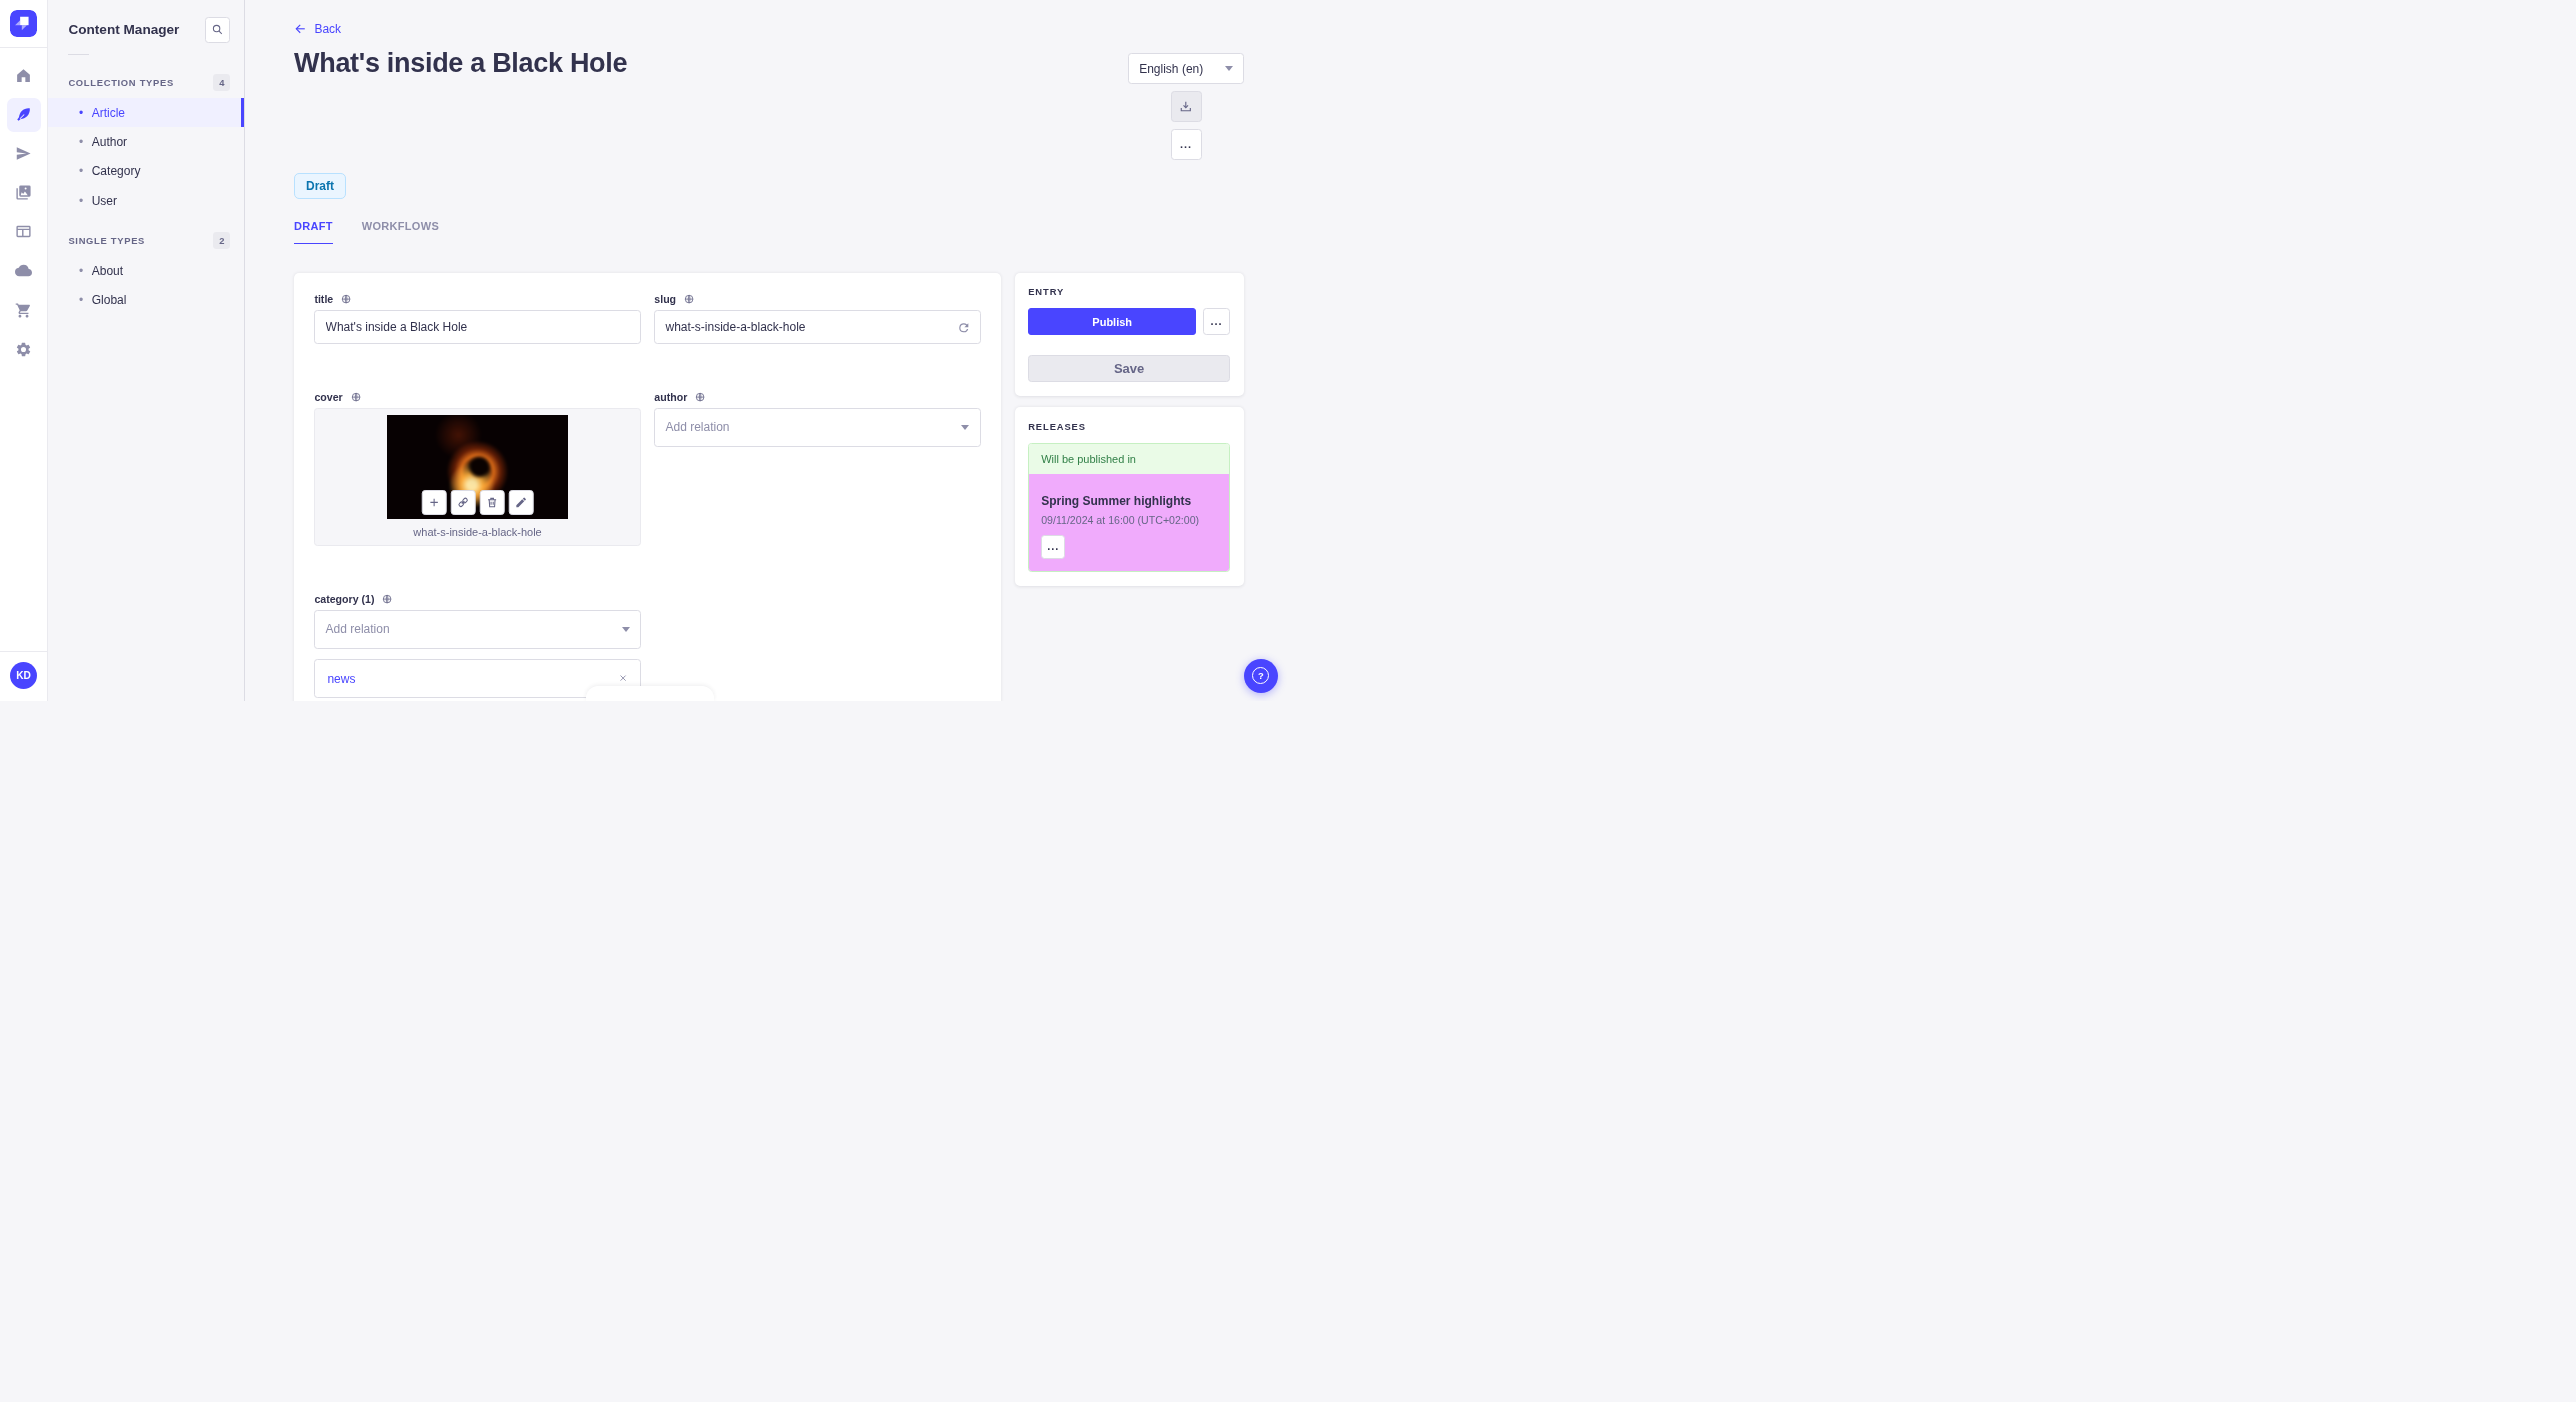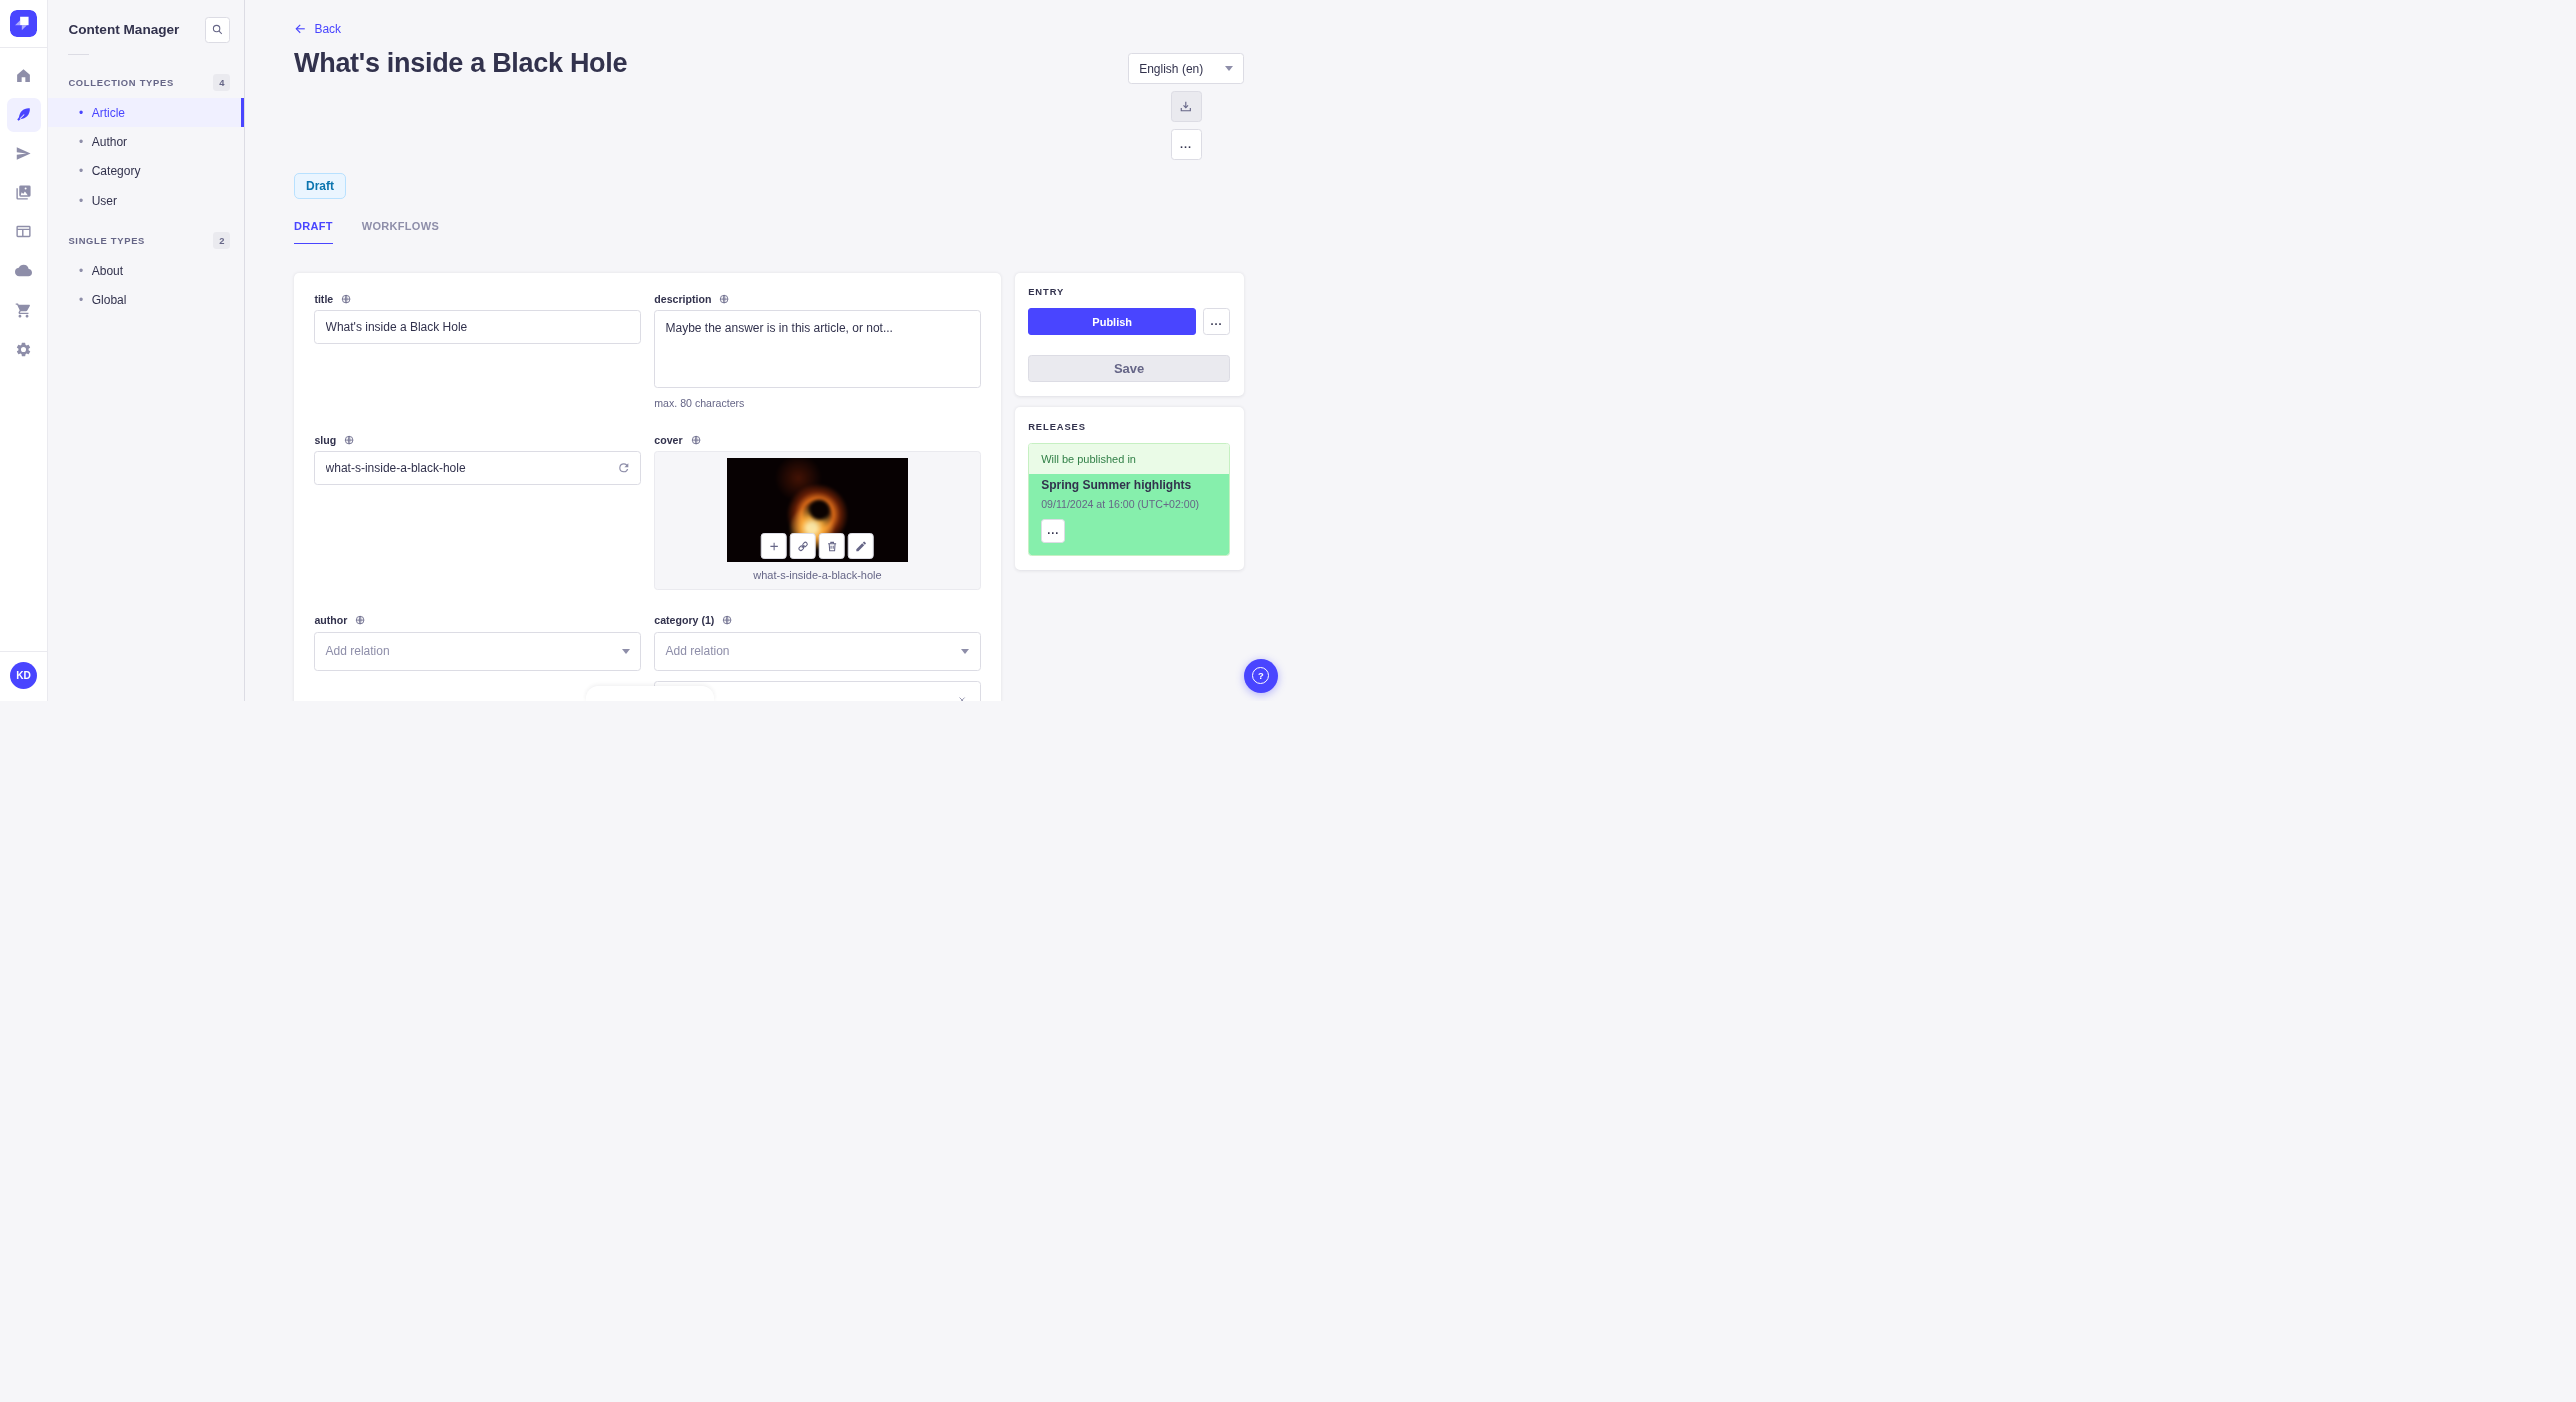--- a/index.html
+++ b/index.html
@@ -126,21 +126,21 @@
   .panel-title { font-size:9.4px; font-weight:bold; letter-spacing:0.9px; color:#32324d; margin-bottom:11px; }
   .entry-row { display:flex; gap:6.8px; }
   .btn-publish { flex:1; height:27px; background:#4945ff; border:0.9px solid #4945ff; border-radius:3px;
                  color:#fff; font-size:11px; font-weight:bold; font-family:inherit; cursor:pointer; }
   .btn-more32 { width:27px; height:27px; background:#fff; border:0.9px solid #dcdce4; border-radius:3.4px;
                 display:flex; align-items:center; justify-content:center; cursor:pointer; }
   .btn-save { width:100%; height:27px; margin-top:20px; background:#eaeaef; border:0.9px solid #dcdce4;
               border-radius:3.4px; color:#666687; font-size:13px; font-weight:bold; font-family:inherit; cursor:pointer; }
   .release-card { border:0.9px solid #c6f0c2; border-radius:3.4px; overflow:hidden; }
   .release-head { background:#eafbe7; color:#328048; font-size:11px; padding:9.4px 12px; }
-  .release-body { background:#86efac; padding:4px 12px 12px; }
+  .release-body { background:#f0abfc; padding:20px 12px 12px; }
   .release-name { font-size:12px; font-weight:bold; color:#32324d; margin-bottom:5.1px; }
   .release-date { font-size:10.6px; color:#666687; margin-bottom:9.4px; }
   .btn-more28 { width:24px; height:24px; background:#fff; border:0.9px solid #dcdce4; border-radius:3.4px;
                 display:flex; align-items:center; justify-content:center; cursor:pointer; }
   .field-label-sm { font-size:11px; font-weight:bold; color:#32324d; margin:0 0 5.1px; }
   .review-gap { margin-top:10.2px; }
   .combo { height:34px; border:0.9px solid #dcdce4; border-radius:3.4px; background:#fff;
            display:flex; align-items:center; gap:8.5px; padding:0 10.2px; font-size:12px; color:#32324d; cursor:pointer; }
   .combo .val { flex:1; }
   .stage-dot { width:8.5px; height:8.5px; border-radius:50%; background:#ee5e52; flex:none; }
@@ -312,33 +312,20 @@
             <svg class="globe" viewBox="0 0 24 24" fill="none" stroke="currentColor" stroke-width="2">
                 <circle cx="12" cy="12" r="9"></circle>
                 <path d="M3 12h18"></path>
                 <path d="M12 3c2.6 2.6 2.6 15.4 0 18"></path>
                 <path d="M12 3c-2.6 2.6-2.6 15.4 0 18"></path>
               </svg>
           </div>
           <input class="text-input" value="What's inside a Black Hole" style="">
         </div>
 
-        <div>
-          <div class="field-label-row">
-            <span class="field-label">description</span>
-            <svg class="globe" viewBox="0 0 24 24" fill="none" stroke="currentColor" stroke-width="2">
-                <circle cx="12" cy="12" r="9"></circle>
-                <path d="M3 12h18"></path>
-                <path d="M12 3c2.6 2.6 2.6 15.4 0 18"></path>
-                <path d="M12 3c-2.6 2.6-2.6 15.4 0 18"></path>
-              </svg>
-          </div>
-          <textarea class="text-input" style="">Maybe the answer is in this article, or not...</textarea>
-          <div class="helper">max. 80 characters</div>
-        </div>
 
         <div>
           <div class="field-label-row">
             <span class="field-label">slug</span>
             <svg class="globe" viewBox="0 0 24 24" fill="none" stroke="currentColor" stroke-width="2">
                 <circle cx="12" cy="12" r="9"></circle>
                 <path d="M3 12h18"></path>
                 <path d="M12 3c2.6 2.6 2.6 15.4 0 18"></path>
                 <path d="M12 3c-2.6 2.6-2.6 15.4 0 18"></path>
               </svg>

